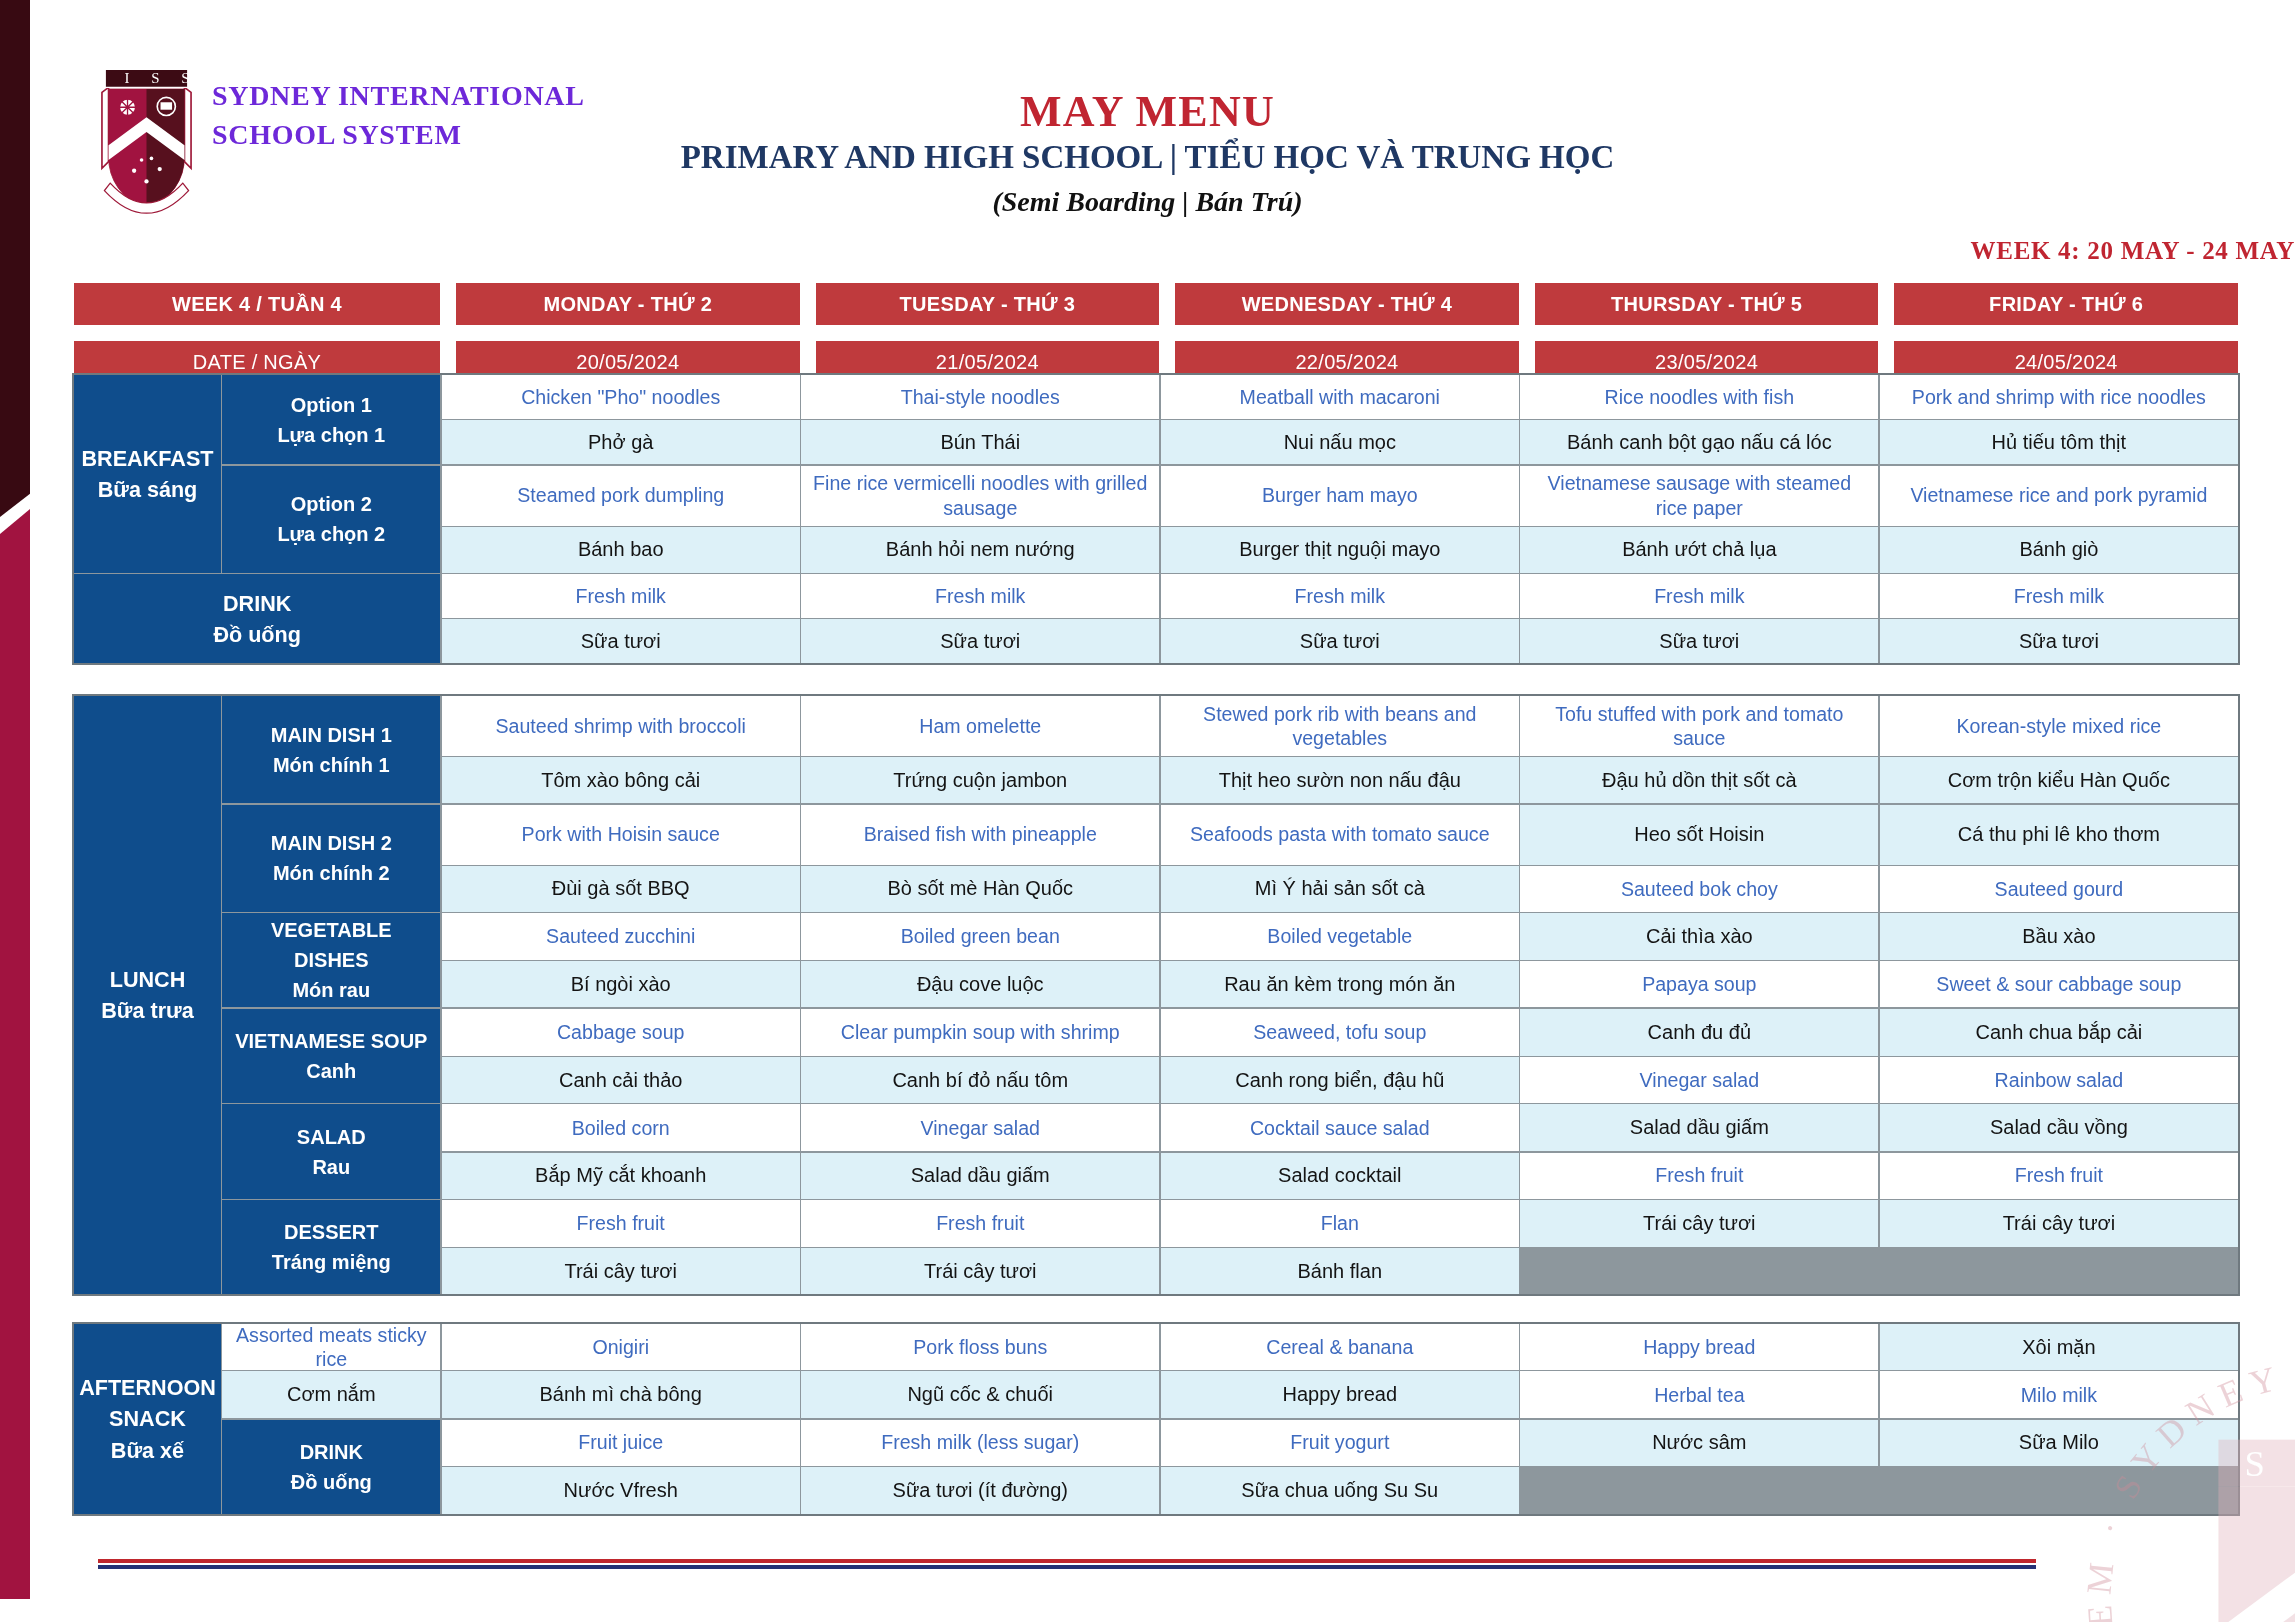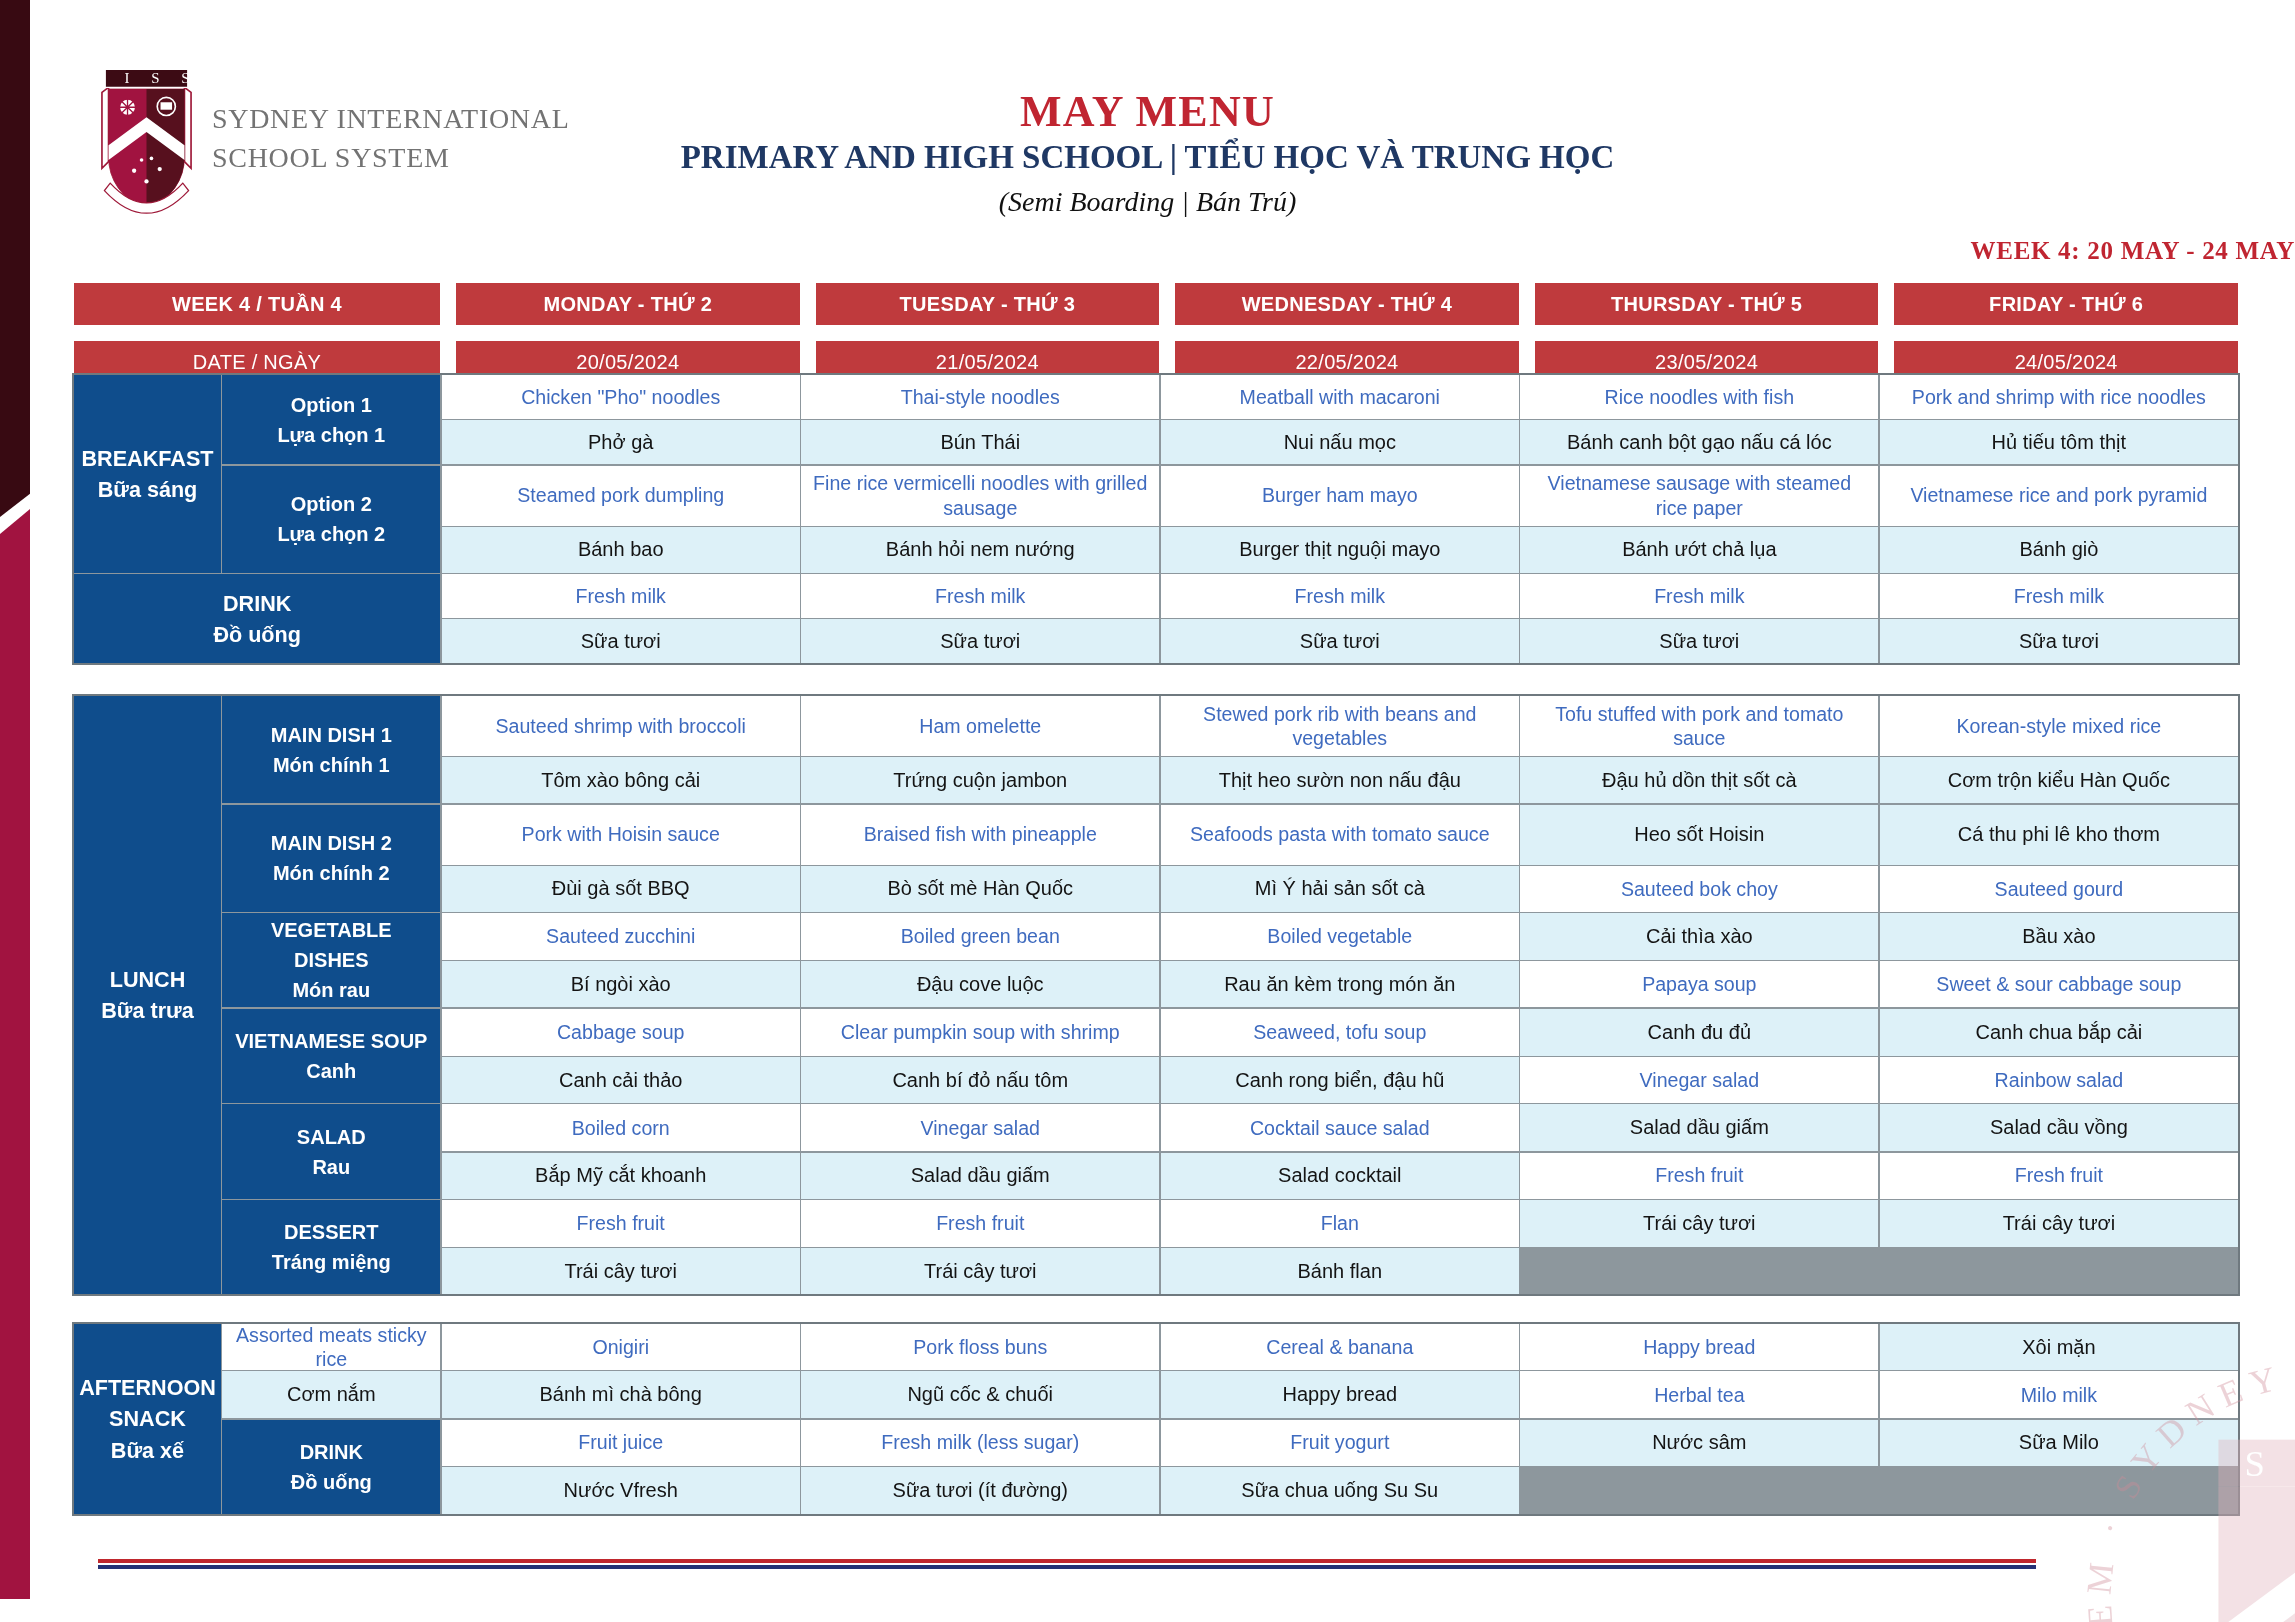--- a/index.html
+++ b/index.html
@@ -5,28 +5,28 @@
   html,body{margin:0;padding:0;background:#ffffff;}
   .page{position:relative;width:2295px;height:1623px;background:#fff;overflow:hidden;
         font-family:"Liberation Sans",sans-serif;}
   
   .stripe-dark{position:absolute;left:0;top:0;width:30px;height:517px;background:#380a12;
       clip-path:polygon(0 0,100% 0,100% 95.5%,0 100%);}
   .stripe-crimson{position:absolute;left:0;top:509px;width:30px;height:1090px;background:#a11340;
       clip-path:polygon(0 2.3%,100% 0,100% 100%,0 100%);}
   
   .logo-box{position:absolute;left:97px;top:59px;width:99px;height:174px;}
-  .school-name{position:absolute;left:212px;top:76px;color:#737373;
-      font-family:"Liberation Serif",serif;font-weight:normal;font-size:28px;line-height:39px;letter-spacing:0.7px;margin-top:23px;}
+  .school-name{position:absolute;left:212px;top:76px;color:#6d28d9;
+      font-family:"Liberation Serif",serif;font-weight:bold;font-size:28px;line-height:39px;letter-spacing:0.7px;}
   .title-red{position:absolute;left:0;top:51px;width:100%;text-align:center;color:#c02531;
       font-family:"Liberation Serif",serif;font-weight:bold;font-size:44px;letter-spacing:1.3px;margin-top:35px;}
   .title-navy{position:absolute;left:0;top:139px;width:100%;text-align:center;color:#1f3864;
       font-family:"Liberation Serif",serif;font-weight:bold;font-size:33px;}
   .title-boarding{position:absolute;left:0;top:186px;width:100%;text-align:center;color:#111;
-      font-family:"Liberation Serif",serif;font-style:italic;font-weight:normal;font-size:28px;}
+      font-family:"Liberation Serif",serif;font-style:italic;font-weight:bold;font-size:28px;}
   .title-week{position:absolute;left:0;top:237px;width:100%;text-align:right;color:#c02531;
       font-family:"Liberation Serif",serif;font-weight:bold;font-size:25px;letter-spacing:0.7px;}
   
   .hgrid{position:absolute;left:74px;top:283px;width:2164px;display:grid;gap:16px;
       grid-template-columns:366px repeat(5,1fr);grid-template-rows:42px 42px;background:#fff;}
   .hd{background:#bf3a3d;color:#fff;display:flex;align-items:center;justify-content:center;
       font-weight:bold;font-size:20px;letter-spacing:0.3px;}
   .hd.date{font-weight:normal;}
   .tbl{position:absolute;left:72px;width:2168px;border:2px solid #6f797f;background:#8d979d;
       display:grid;gap:1.3px;grid-template-columns:147px 218px repeat(5,1fr);box-sizing:border-box;}

